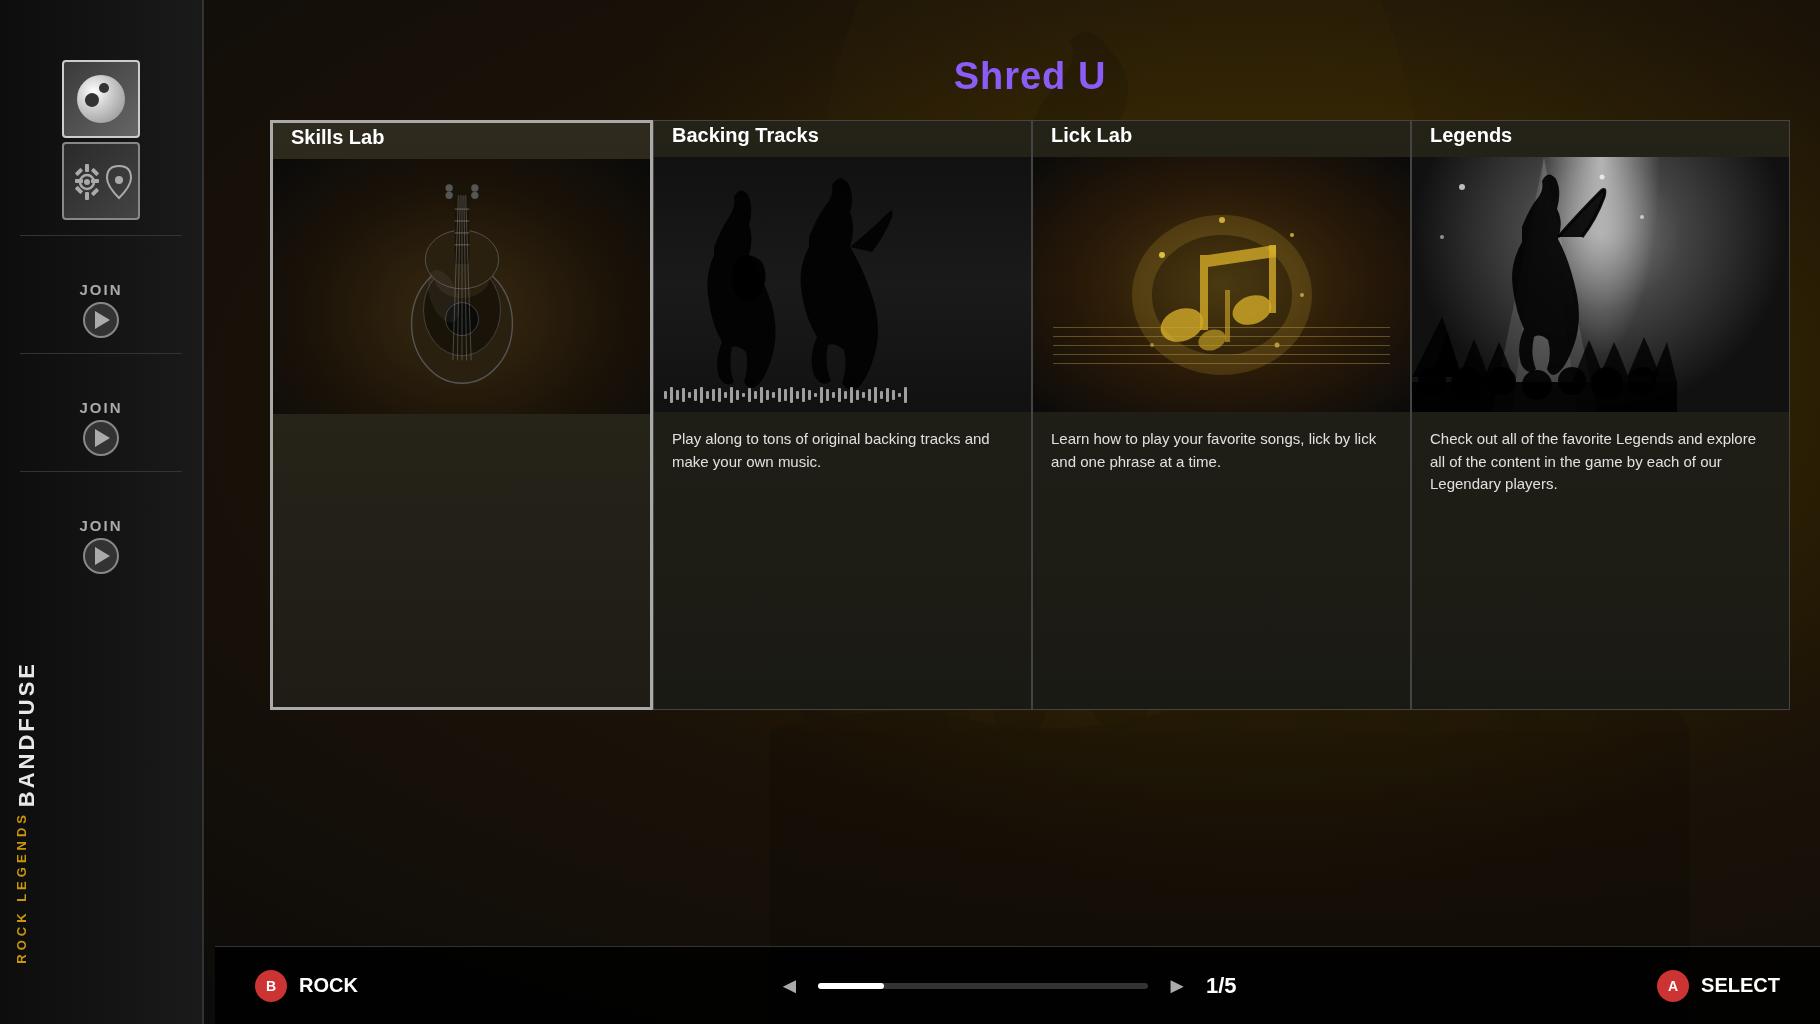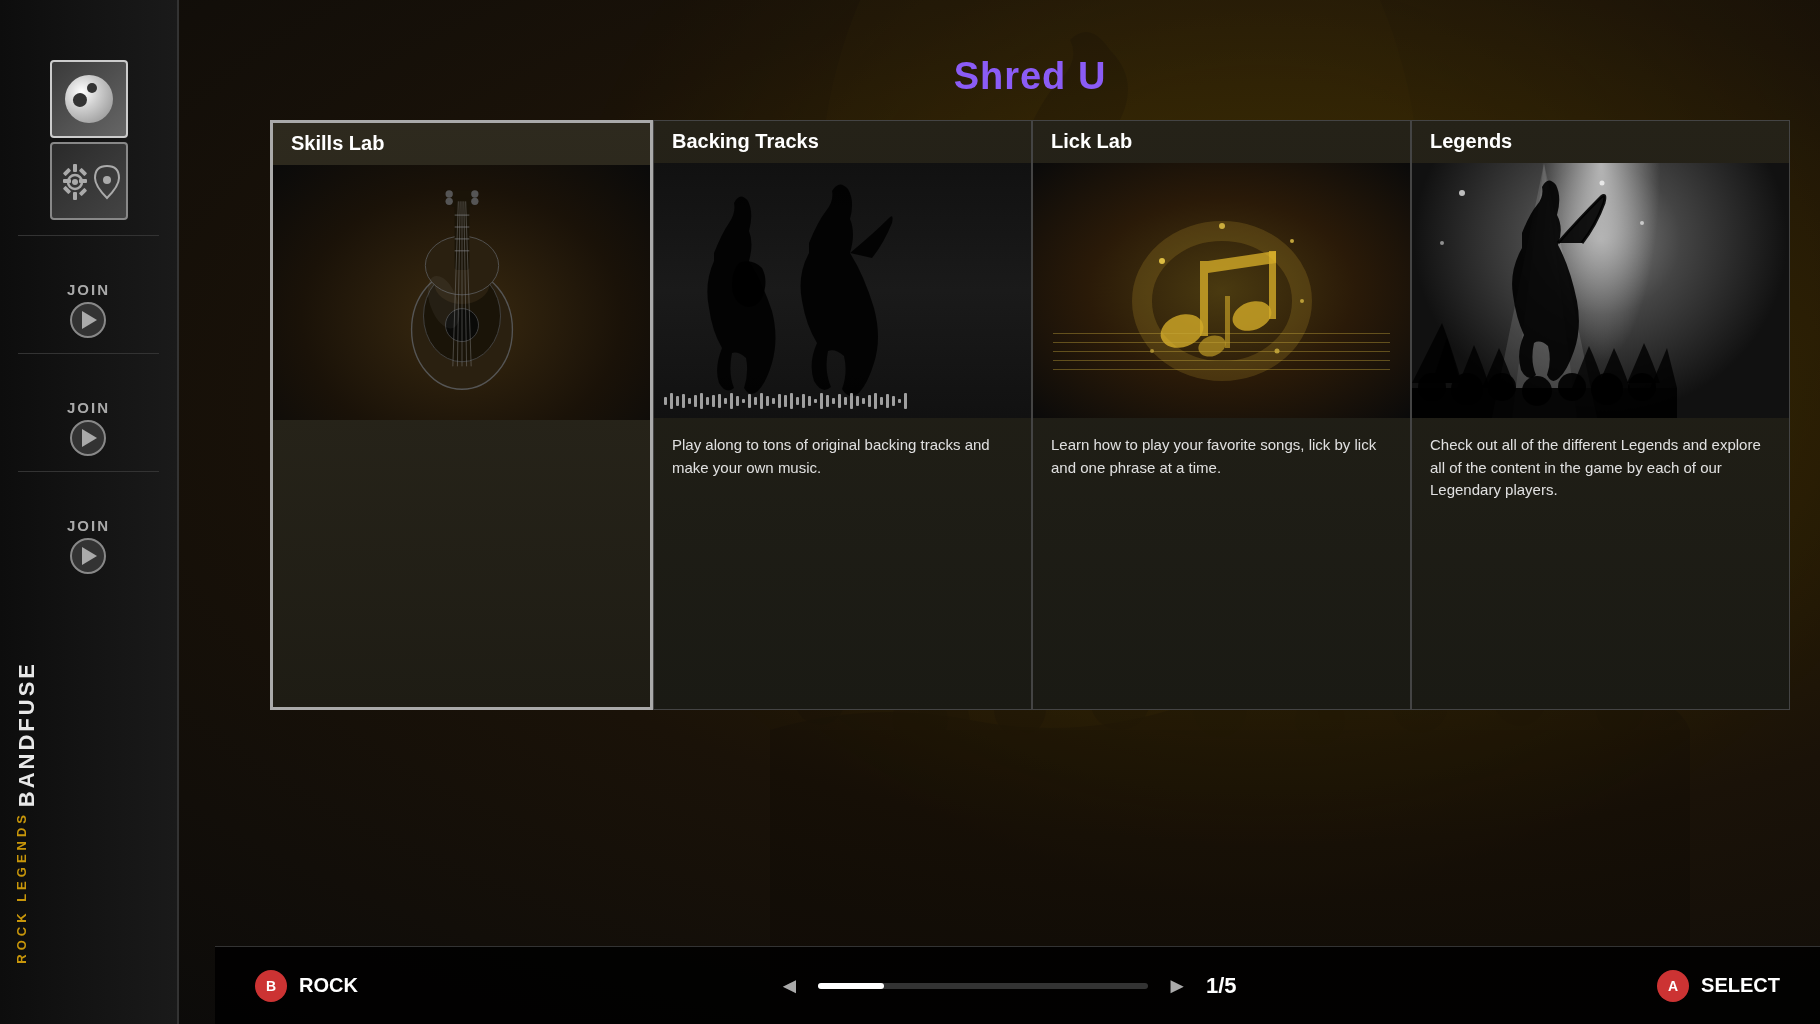--- a/index.html
+++ b/index.html
@@ -38,21 +38,21 @@
       position: absolute;
       inset: 0;
       background: radial-gradient(ellipse at 60% 30%, rgba(180, 140, 0, 0.25) 0%, transparent 60%);
     }
 
     
     .sidebar {
       position: absolute;
       left: 0;
       top: 0;
-      width: 179px;
+      width: 204px;
       height: 100%;
       background: linear-gradient(to right, #0d0d0d, #1a1a1a);
       z-index: 10;
       display: flex;
       flex-direction: column;
       align-items: center;
       border-right: 2px solid #333;
     }
 
     .sidebar-top-icons {
@@ -233,21 +233,21 @@
 
     .card:first-child {
       border: 3px solid #aaa;
       background: linear-gradient(to bottom, #2e2a1e, #1e1c14);
     }
 
     .card-title {
       color: #ffffff;
       font-size: 20px;
       font-weight: bold;
-      padding: 9px 18px 10px;
+      padding: 3px 18px 10px;
     }
 
     .card-image {
       flex: 0 0 255px;
       overflow: hidden;
       position: relative;
     }
 
     
     .card-img-skills {
@@ -684,21 +684,21 @@
           <circle cx="160" cy="224" r="14" fill="rgba(0,0,0,0.9)"></circle>
           <circle cx="195" cy="226" r="16" fill="rgba(0,0,0,0.9)"></circle>
           <circle cx="230" cy="224" r="14" fill="rgba(0,0,0,0.9)"></circle>
 
           <circle cx="50" cy="30" r="3" fill="rgba(255,255,255,0.7)"></circle>
           <circle cx="190" cy="20" r="2.5" fill="rgba(255,255,255,0.7)"></circle>
           <circle cx="230" cy="60" r="2" fill="rgba(255,255,255,0.6)"></circle>
           <circle cx="30" cy="80" r="2" fill="rgba(255,255,255,0.5)"></circle>
         </svg>
       </div>
-      <div class="card-description">Check out all of the different Legends and explore all of the content in the game by each of our Legendary players.</div>
+      <div class="card-description">Check out all of the favorite Legends and explore all of the content in the game by each of our Legendary players.</div>
     </div>
 
   </div>
 </div>
 
 <div class="bottom-bar">
 
   <div class="nav-btn">
     <div class="btn-circle btn-b">
       <span style="font-size:14px;font-weight:bold;">B</span>

